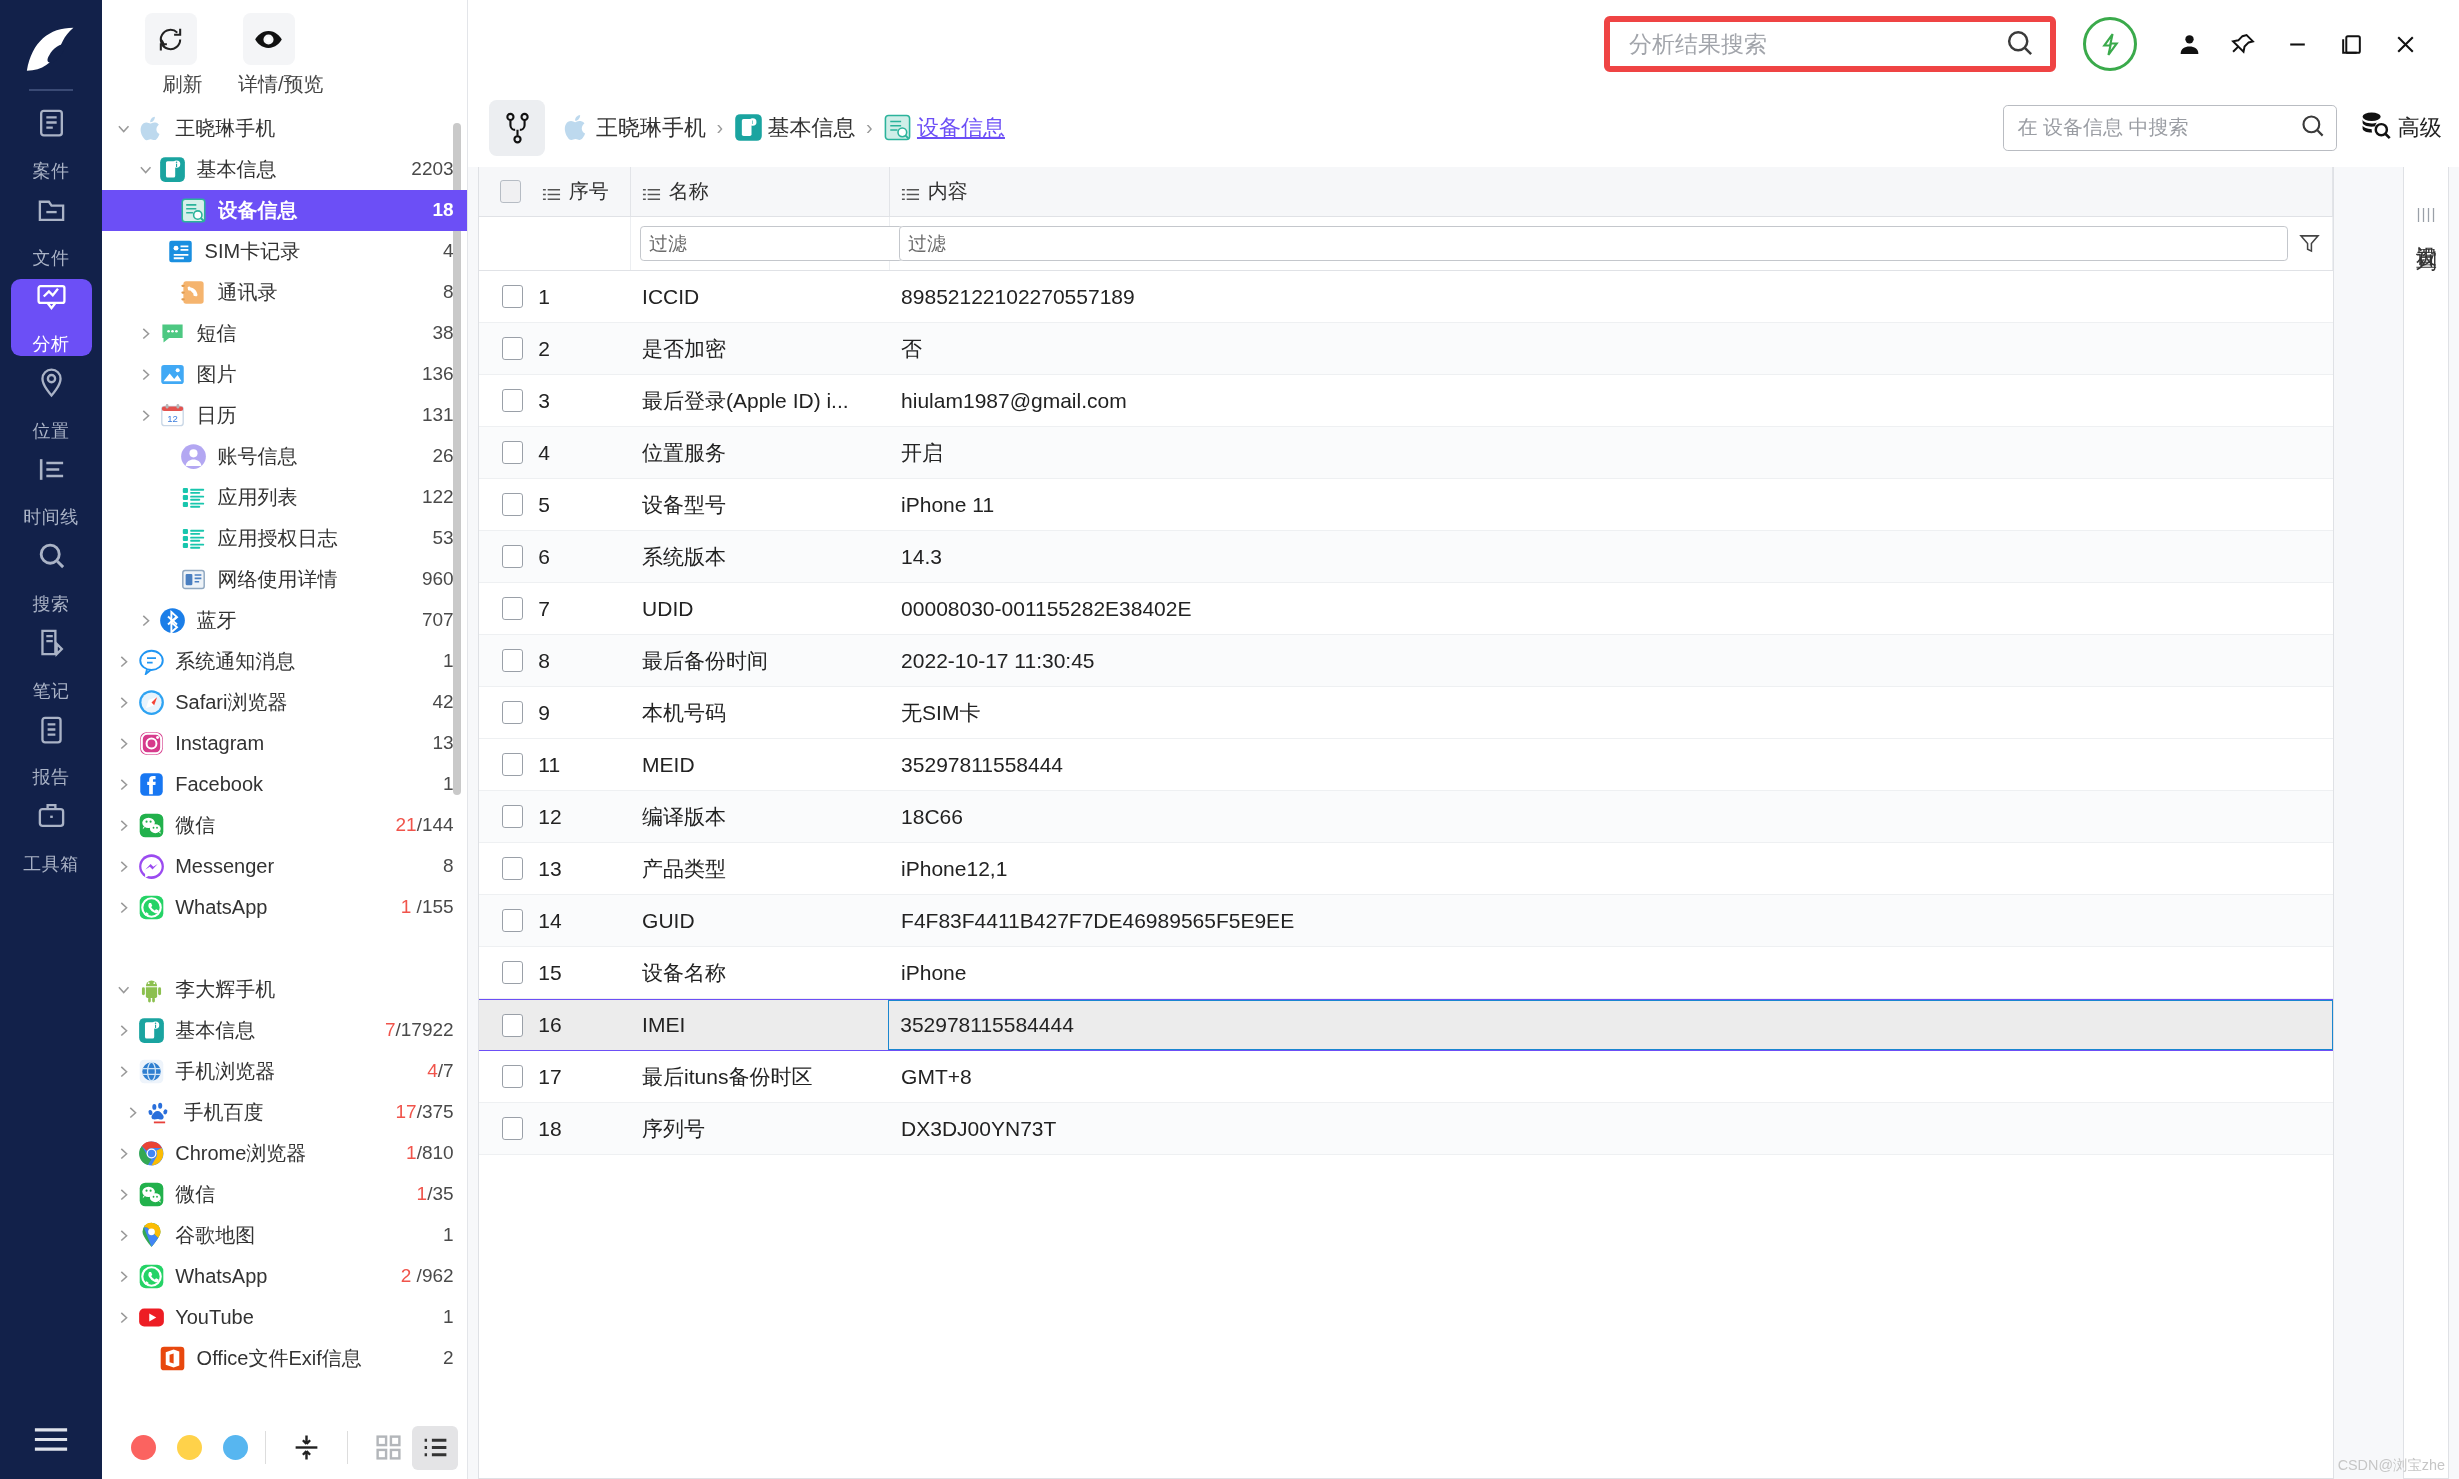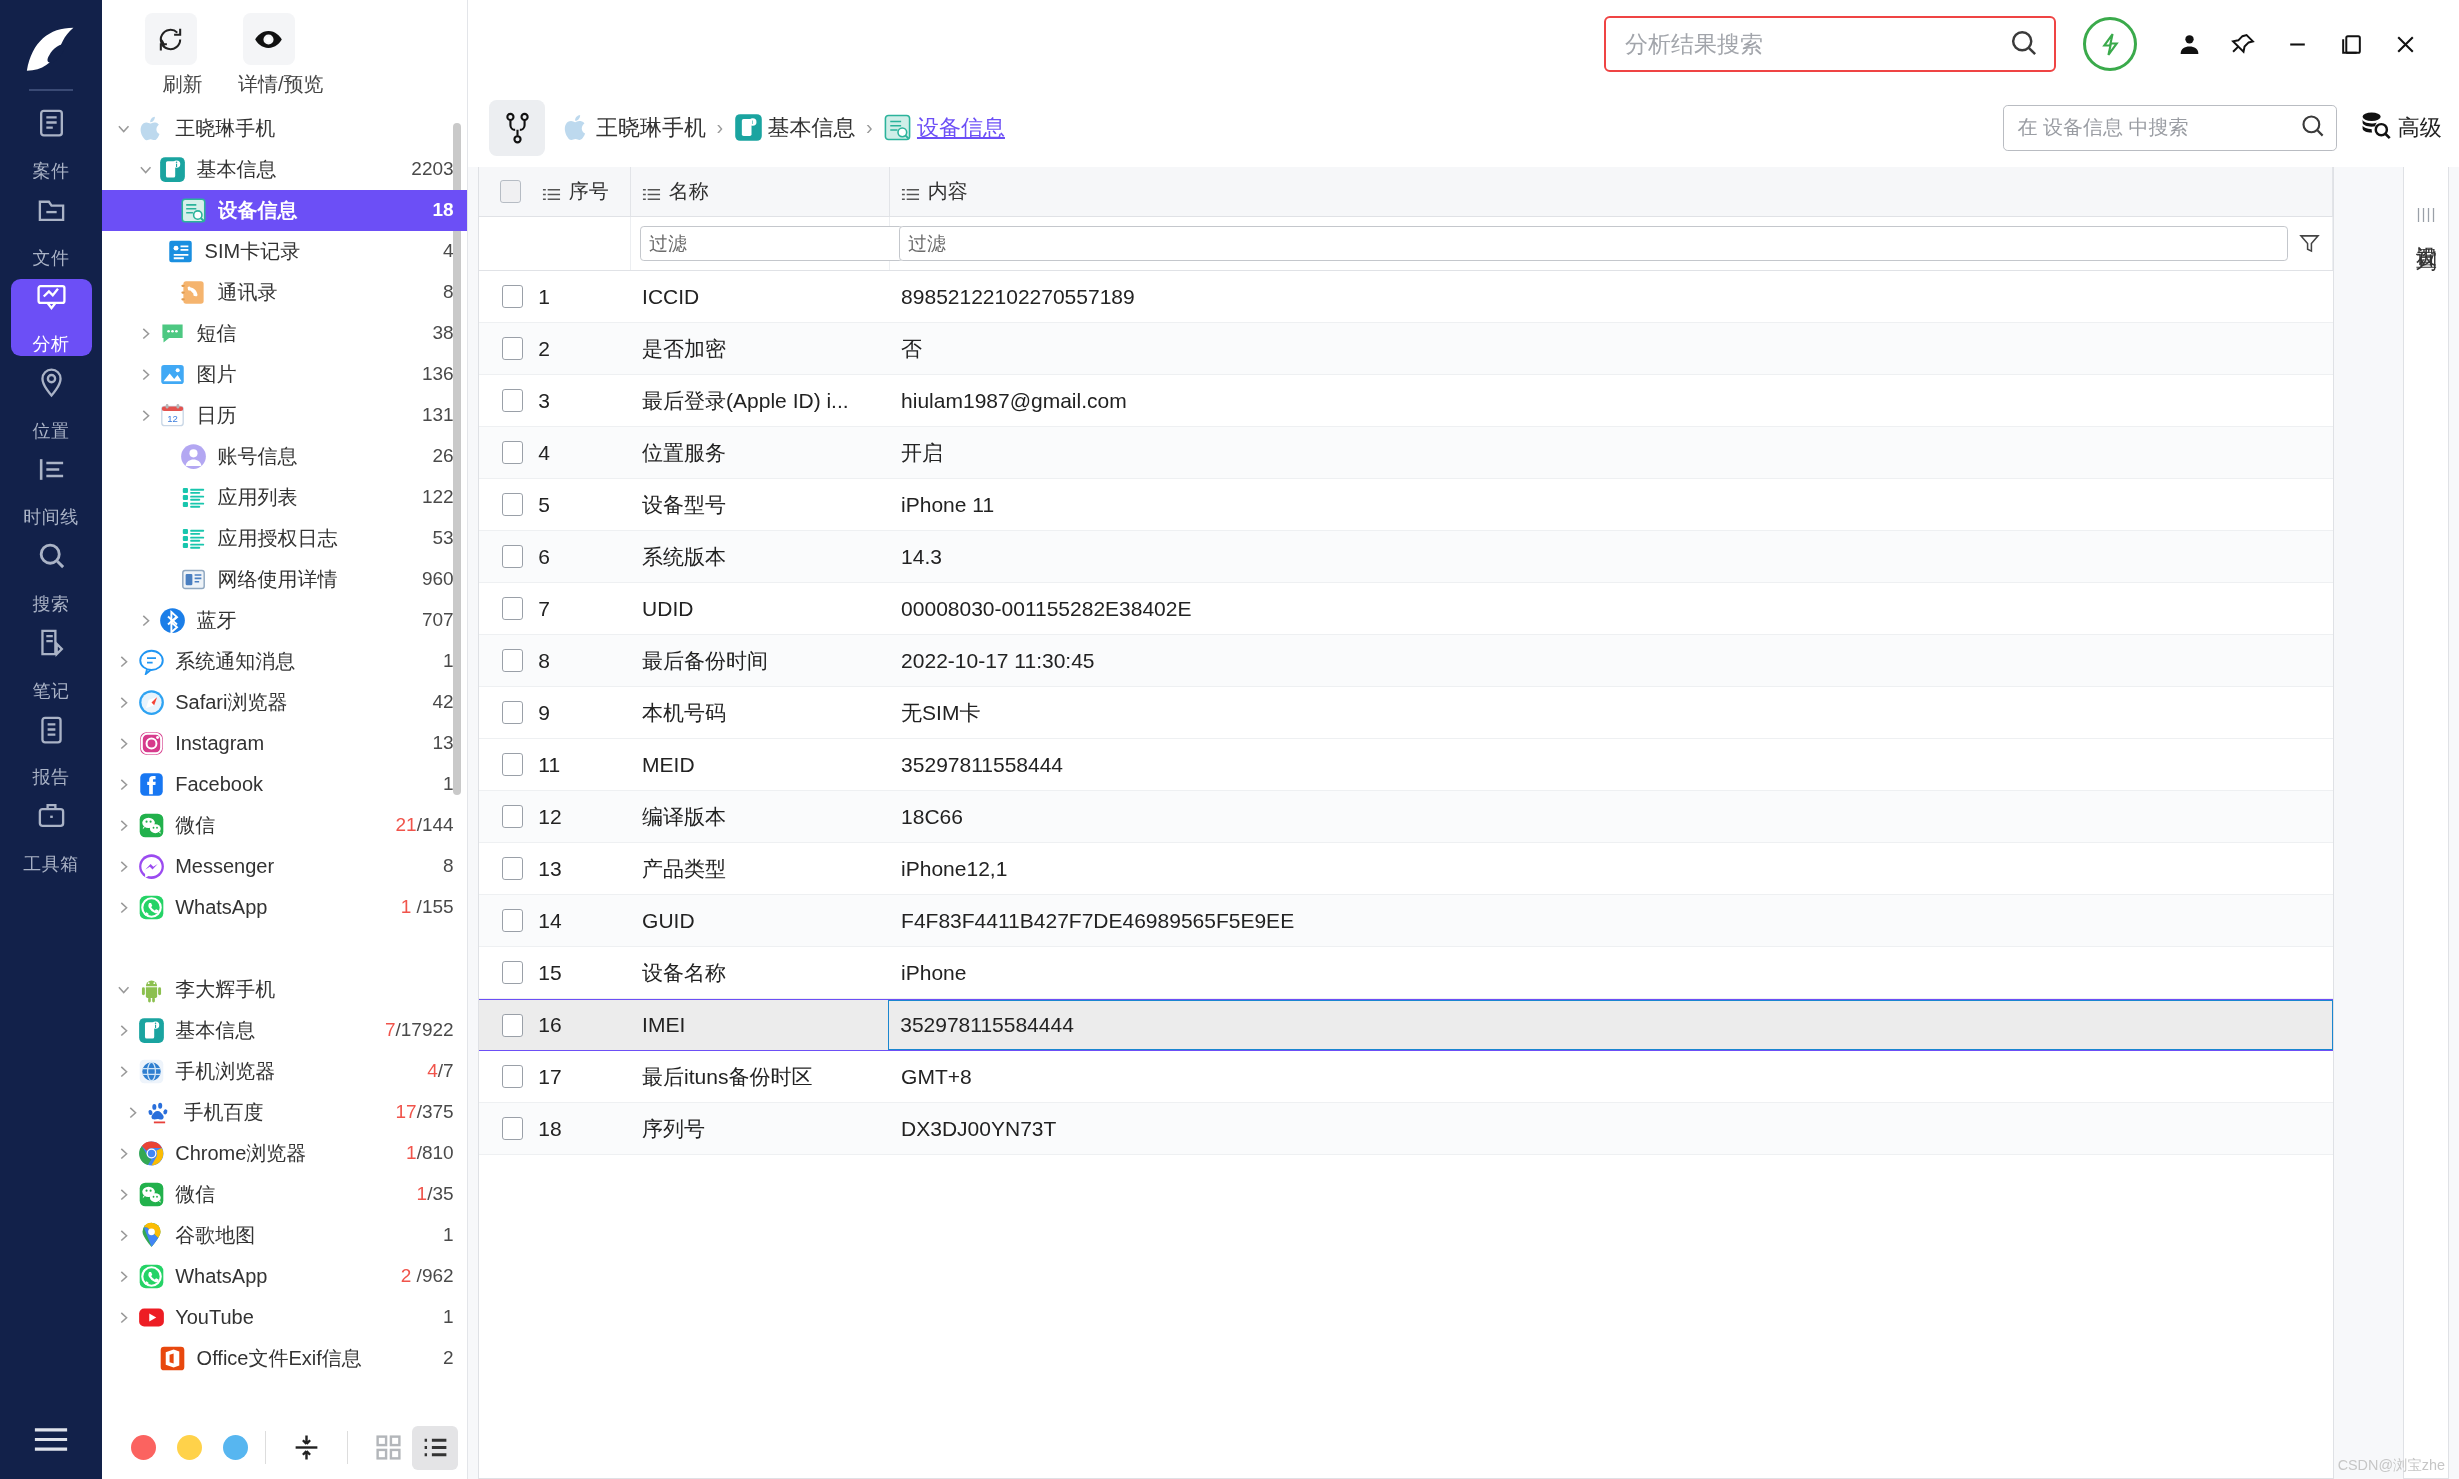--- a/index.html
+++ b/index.html
@@ -128,21 +128,21 @@
 
   .colset { position: absolute; right: 9.6px; top: 0; width: 46px; bottom: 0;
      background: #fff; border: 1px solid #dfe1e5; border-top: none;
      display: flex; flex-direction: column; align-items: center; padding-top: 38px; cursor: pointer;}
   .colset .cs-grip { font-size: 15.4px; color: #9aa0a8; letter-spacing: 1px; margin-bottom: 5.8px; }
   .colset .cs-lb { writing-mode: vertical-rl; font-size: 21px; color: #333; letter-spacing: 2.9px; }
 
   
   .winbar { position: absolute; right: 0; top: 0; height: 88px; display: flex;
      align-items: center; padding-right: 27px; gap: 0; z-index: 40; }
-  .gsearch { width: 452px; height: 56px; border: 2px solid #ef4444; border-radius: 5.8px; background:#fff;
+  .gsearch { width: 452px; height: 56px; border: 6px solid #ef4444; border-radius: 5.8px; background:#fff;
      display:flex; align-items:center; padding: 0 15.4px 0 19px; }
   .gsearch input { border:none; outline:none; flex:1; font-size: 23px; color:#333;
      background:transparent; font-family:"Liberation Sans",sans-serif;}
   .gsearch input::placeholder { color: #a2a5ab; }
   .gsearch svg { width: 31px; height: 31px; }
   .greenbadge { width: 54px; height: 54px; border-radius: 50%; border: 3.8px solid #3aaa4b;
      display:flex; align-items:center; justify-content:center; margin-left: 27px; flex:0 0 54px; }
   .greenbadge svg { width: 25px; height: 25px; }
   .wbtn { width: 54px; height: 54px; display:flex; align-items:center; justify-content:center; cursor:pointer; }
   .wbtn svg { width: 25px; height: 25px; }

